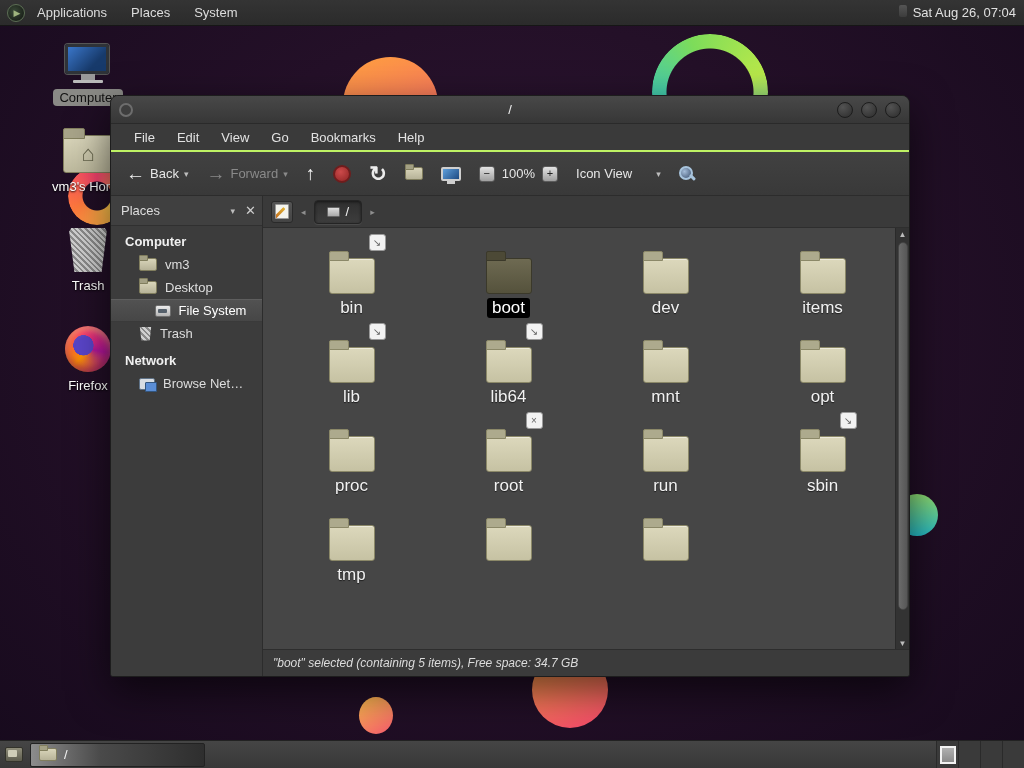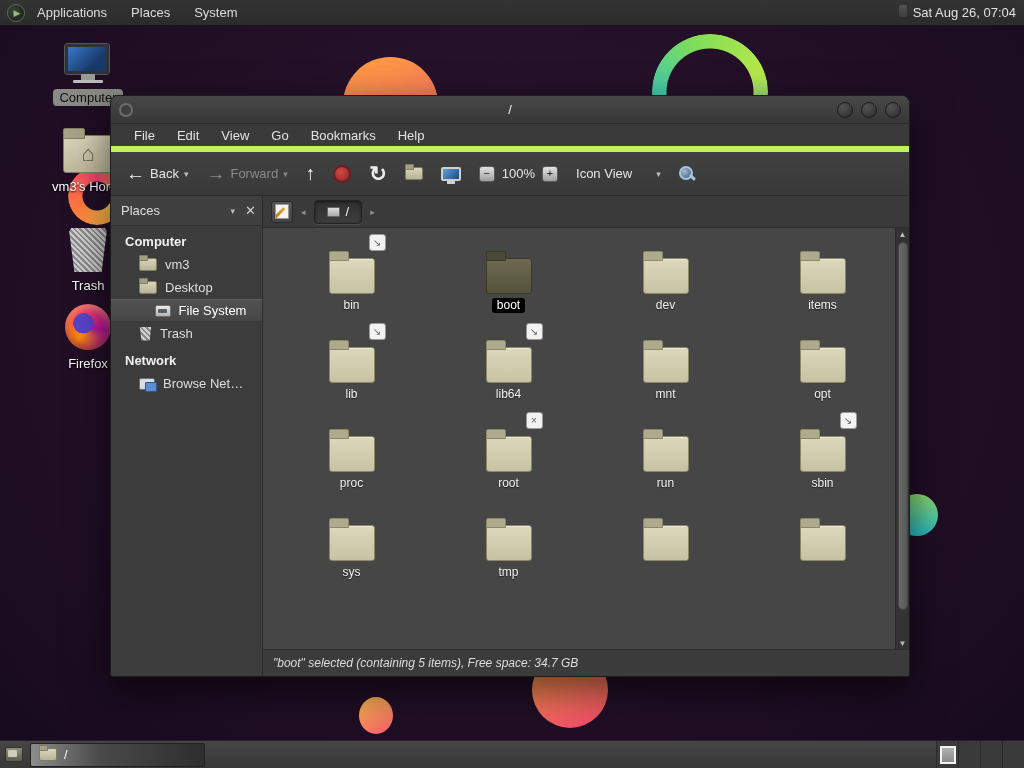--- a/index.html
+++ b/index.html
@@ -52,21 +52,21 @@
   #fm-window { position:absolute; z-index:5; left:110px; top:95px; width:800px; height:582px;
     background:#3a3a3a; border:1px solid #1d1d1d; border-radius:8px 8px 3px 3px;
     box-shadow:0 14px 40px rgba(0,0,0,.6); display:flex; flex-direction:column; overflow:hidden; }
   #titlebar { height:28px; background:linear-gradient(#484848,#373737); border-bottom:1px solid #2a2a2a;
     display:flex; align-items:center; padding:0 8px; position:relative; }
   #win-icon { width:14px; height:14px; border-radius:50%; background:#3e3e3e; border:2px solid #6d6d6d; }
   #win-title { position:absolute; left:0; right:0; text-align:center; font-size:13px; color:#f0f0f0; pointer-events:none; }
   .win-btns { margin-left:auto; display:flex; gap:8px; }
   .win-btn { width:16px; height:16px; border-radius:50%; background:radial-gradient(circle at 35% 30%,#535353,#2c2c2c); border:1px solid #1d1d1d; }
 
-  #menubar { height:28px; background:#3a3a3a; display:flex; align-items:center; padding-left:12px; border-bottom:6px solid #bef264; }
+  #menubar { height:28px; background:#3a3a3a; display:flex; align-items:center; padding-left:12px; border-bottom:2px solid #bef264; }
   .mb-item { padding:0 11px; font-size:13px; color:#e2e2e2; height:28px; display:flex; align-items:center; }
 
   #toolbar { height:44px; background:linear-gradient(#414141,#393939); border-bottom:1px solid #2c2c2c;
     display:flex; align-items:center; gap:8px; padding:0 10px; font-size:13px; }
   .tb-group { display:flex; align-items:center; gap:5px; padding:3px 5px; border-radius:4px; }
   .arrow-glyph { font-size:19px; font-weight:bold; color:#f2f2f2; line-height:1; }
   .dim { color:#8a8a8a !important; }
   .caret { font-size:9px; color:#bdbdbd; }
   .stop-circle { width:18px; height:18px; border-radius:50%; background:radial-gradient(circle at 40% 35%,#cc4a4a,#8f2424); border:2px solid #6e1d1d; }
   .refresh-glyph { font-size:21px; font-weight:bold; color:#ececec; line-height:1; }
@@ -112,21 +112,21 @@
   #file-grid { display:grid; grid-template-columns:repeat(4,157px); grid-auto-rows:89px; padding:12px 0 0 10px; }
   .file { display:flex; flex-direction:column; align-items:center; }
   .fold-wrap { position:relative; width:60px; height:54px; display:flex; align-items:flex-end; justify-content:center; }
   .folder { width:46px; height:36px; background:linear-gradient(#dcd8bc,#c6c2a3); border:1px solid #8b8868; border-radius:3px; position:relative;
     box-shadow:inset 0 1px 0 rgba(255,255,255,.45); }
   .folder::before { content:""; position:absolute; top:-8px; left:-1px; width:18px; height:8px; background:#adaa8d; border:1px solid #8b8868; border-radius:2px 2px 0 0; }
   .folder.sel-folder { background:linear-gradient(#6e6a52,#55523c); border-color:#3b392a; box-shadow:none; }
   .folder.sel-folder::before { background:#4c4936; border-color:#3b392a; }
   .emblem { position:absolute; top:-6px; right:-4px; width:17px; height:17px; background:#f2f2f2; border:1px solid #9a9a9a; border-radius:3px;
     display:flex; align-items:center; justify-content:center; font-size:10px; color:#666; line-height:1; }
-  .fname { margin-top:4px; font-size:12px; color:#f2f2f2; text-shadow:0 1px 1px rgba(0,0,0,.6); padding:0 5px; border-radius:3px; min-height:15px; }
+  .fname { margin-top:4px; font-size:17px; color:#f2f2f2; text-shadow:0 1px 1px rgba(0,0,0,.6); padding:0 5px; border-radius:3px; min-height:15px; }
   .fname.sel-name { background:#000000; color:#fff; text-shadow:none; }
 
   #scrollbar { width:14px; background:#333; border-left:1px solid #2a2a2a; display:flex; flex-direction:column; align-items:center; }
   .sb-arrow { font-size:8px; color:#bdbdbd; height:12px; display:flex; align-items:center; }
   #sb-thumb { flex:0 0 auto; width:10px; height:368px; margin-top:2px; background:linear-gradient(90deg,#6a6a6a,#575757); border:1px solid #464646; border-radius:5px; }
   #sb-track-rest { flex:1; }
 
   #statusbar { height:27px; background:#3b3b3b; border-top:1px solid #2d2d2d; display:flex; align-items:center; padding-left:10px;
     font-size:12px; font-style:italic; color:#dcdcdc; }
 
@@ -179,21 +179,21 @@
   <div class="desk-icon" style="top:126px;">
     <div class="home-folder-big">
       <span class="home-glyph">⌂</span>
     </div>
     <div class="desk-label">vm3's Home</div>
   </div>
   <div class="desk-icon" style="top:228px;">
     <div class="trash-big"></div>
     <div class="desk-label">Trash</div>
   </div>
-  <div class="desk-icon" style="top:304px;">
+  <div class="desk-icon" style="top:326px;">
     <div class="ff-icon"></div>
     <div class="desk-label">Firefox</div>
   </div>
 
   <div id="fm-window">
 
     <div id="titlebar">
       <div id="win-icon"></div>
       <div id="win-title">/</div>
       <div class="win-btns">
@@ -377,26 +377,20 @@
                 <div class="fold-wrap">
                     <div class="folder"></div>
                   <div class="emblem">↘</div>
                   </div>
                 <div class="fname">sbin</div>
               </div>
               <div class="file">
                 <div class="fold-wrap">
                     <div class="folder"></div>
                   </div>
-                <div class="fname">sys</div>
-              </div>
-              <div class="file">
-                <div class="fold-wrap">
-                    <div class="folder"></div>
-                  </div>
                 <div class="fname">tmp</div>
               </div>
 
               <div class="file">
                 <div class="fold-wrap">
                     <div class="folder"></div>
                   </div>
 
               </div>
               <div class="file">

